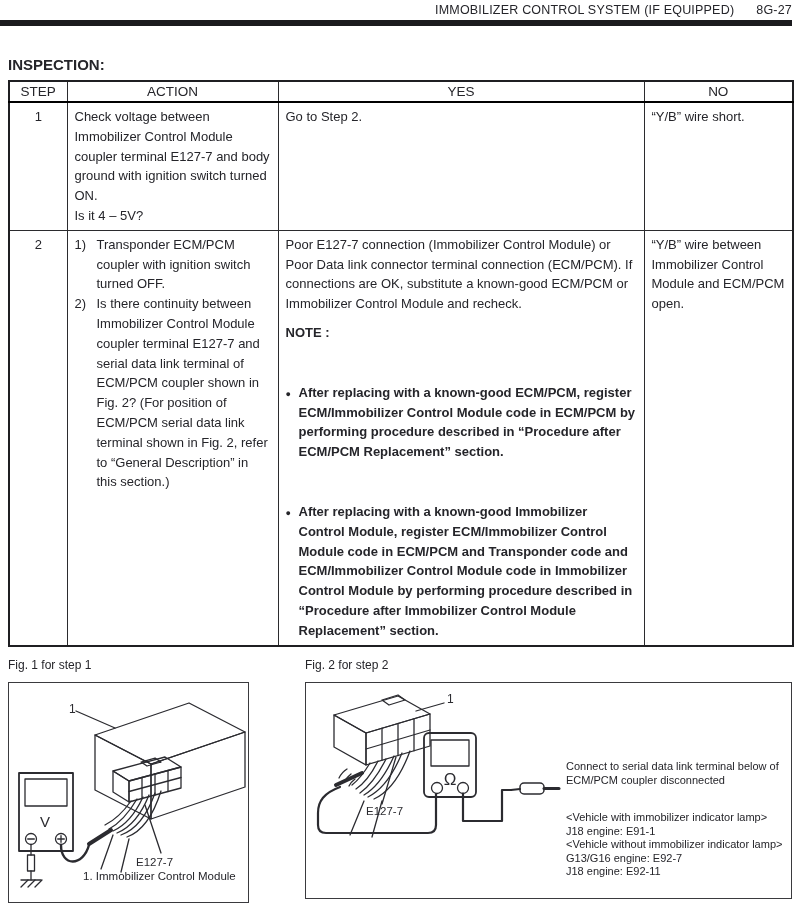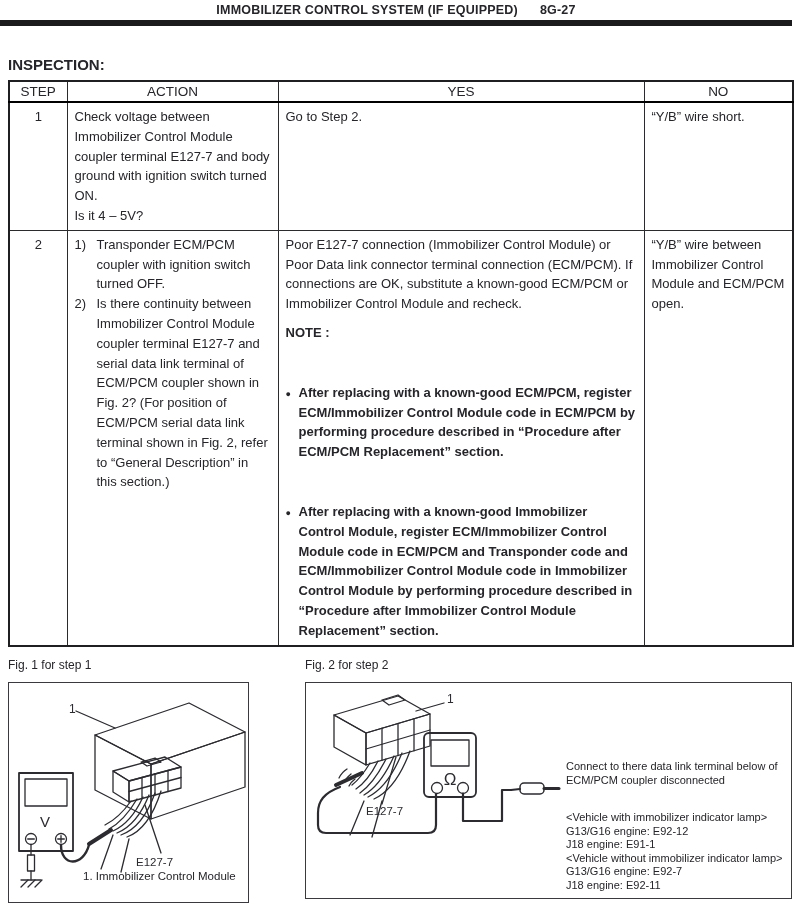--- a/index.html
+++ b/index.html
@@ -1,20 +1,20 @@
 <!DOCTYPE html>
 <html><head>
 <meta charset="utf-8">
 <style>
   * { margin:0; padding:0; box-sizing:border-box; }
   body { background:#ffffff; font-family:"Liberation Sans","DejaVu Sans",sans-serif; color:#25252a; }
   .page { position:relative; width:800px; height:906px; background:#ffffff; overflow:hidden; }
 
   
-  .hdr { position:absolute; top:3px; left:0; width:792px; text-align:center; font-size:12.5px; font-weight:bold; letter-spacing:.2px; }
+  .hdr { position:absolute; top:3px; left:0; width:792px; text-align:right; font-size:12.5px; font-weight:normal; letter-spacing:.2px; }
   .hdr .pgcode { margin-left:22px; }
   .hdr-bar { position:absolute; top:20px; left:0; width:792px; height:6px; background:#1b1b1e; }
 
   .section-title { position:absolute; top:56px; left:8px; font-size:15px; font-weight:bold; }
 
   
   table.insp { position:absolute; top:80px; left:8px; width:784px; border-collapse:collapse; table-layout:fixed; }
   table.insp th, table.insp td { border:1.5px solid #2b2b2e; vertical-align:top; }
   table.insp { border:2px solid #1f1f22; }
   table.insp th { height:19px; font-size:13.5px; font-weight:normal; text-align:center; vertical-align:middle; padding:2px 4px; border-bottom:2px solid #000000; }
@@ -222,24 +222,23 @@
         <line x1="238" y1="105.5" x2="253" y2="105.5" stroke-width="3"></line>
 
         <line x1="138" y1="20" x2="110" y2="28"></line>
 
         <line x1="76" y1="121" x2="90" y2="74"></line>
       </g>
       <text class="svgtext" x="141" y="20" font-size="12">1</text>
       <text class="svgtext" x="144" y="102" font-size="17" text-anchor="middle">Ω</text>
       <text class="svgtext" x="60" y="132" font-size="11.5">E127-7</text>
     </svg>
-    <div class="connect-note">Connect to there data link terminal below of ECM/PCM coupler disconnected</div>
+    <div class="connect-note">Connect to serial data link terminal below of ECM/PCM coupler disconnected</div>
     <div class="vehicle-notes">
       <div>&lt;Vehicle with immobilizer indicator lamp&gt;</div>
-      <div>G13/G16 engine: E92-12</div>
       <div>J18 engine: E91-1</div>
       <div>&lt;Vehicle without immobilizer indicator lamp&gt;</div>
       <div>G13/G16 engine: E92-7</div>
       <div>J18 engine: E92-11</div>
     </div>
   </div>
 
 </div>
 
 </body></html>

